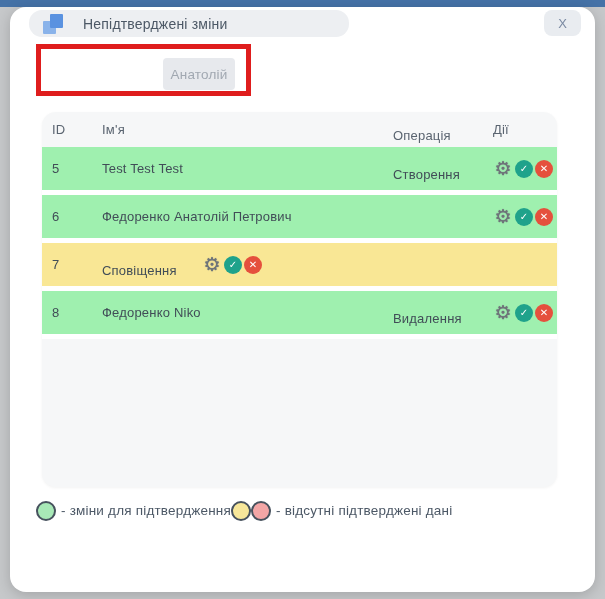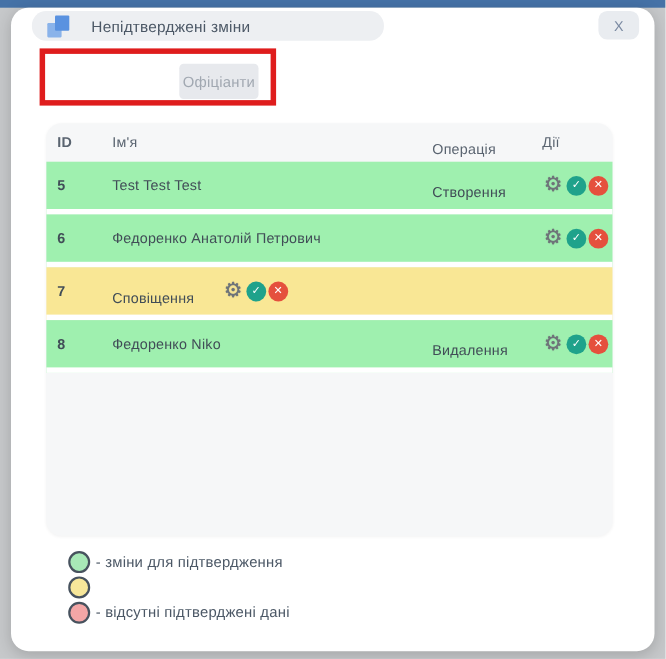--- a/index.html
+++ b/index.html
@@ -63,38 +63,38 @@
   }
   .thead {
     display:flex; align-items:center; height:35px;
     padding-left:10px; font-size:13px; color:#5a6470;
   }
   .trow {
     display:flex; align-items:center; height:48px;
     padding-left:10px; font-size:13px; color:#414d57;
     border-bottom:5px solid #ffffff;
   }
-  .col-id { width:50px;font-weight:bold; }
+  .col-id { width:50px; }
   .col-name { flex:1; }
   .col-op { width:100px;margin-top:12px; }
   .col-actions { width:64px; display:flex; align-items:center; gap:2px; }
   .gear {
     font-family:"DejaVu Sans", sans-serif; font-size:19px; line-height:18px;
     width:20px; height:20px; text-align:center; cursor:pointer;
     text-shadow:0 0 1px currentColor;
   }
   .icon-circle {
     width:18px; height:18px; border-radius:50%;
     display:flex; align-items:center; justify-content:center;
     color:#fff; font-size:10px; font-weight:bold; cursor:pointer;
     font-family:"DejaVu Sans", sans-serif;
   }
   .legend {
-    position:absolute; left:52px; top:493px;
-    display:flex; flex-direction:column; row-gap:2px;text-align:right;
+    position:absolute; left:26px; top:493px;
+    display:flex; row-gap:2px;text-align:right;
   }
   .legend-item { display:flex; align-items:center; height:21px; }
   .legend-circle {
     width:20px; height:20px; border-radius:50%;
     border:2px solid #47525e; flex:0 0 auto;
   }
   .legend-label { margin-left:5px; font-size:13.5px; color:#4c5866; }
 </style>
 </head>
 <body>
@@ -106,21 +106,21 @@
   <div class="title-pill">
     <span class="copy-icon">
       <span class="sq-back"></span>
       <span class="sq-front"></span>
     </span>
     <span class="modal-title">Непідтверджені зміни</span>
   </div>
 
   <button class="close-btn">X</button>
 
-  <div class="tab tab-inactive">Офіціанти</div>
+  <div class="tab tab-inactive">Анатолій</div>
 
   <div class="annotation-rect"></div>
 
   <div class="table-panel">
     <div class="thead">
       <span class="col-id">ID</span>
       <span class="col-name">Ім'я</span>
       <span class="col-op">Операція</span>
       <span class="col-actions">Дії</span>
     </div>

